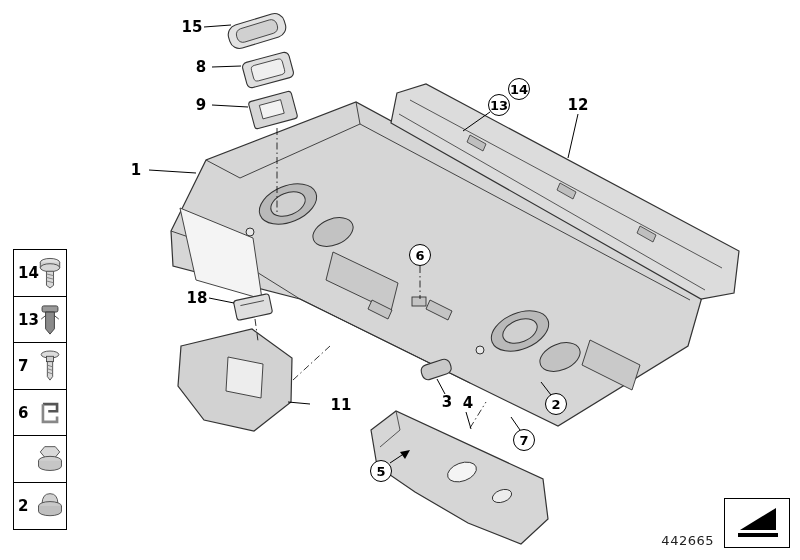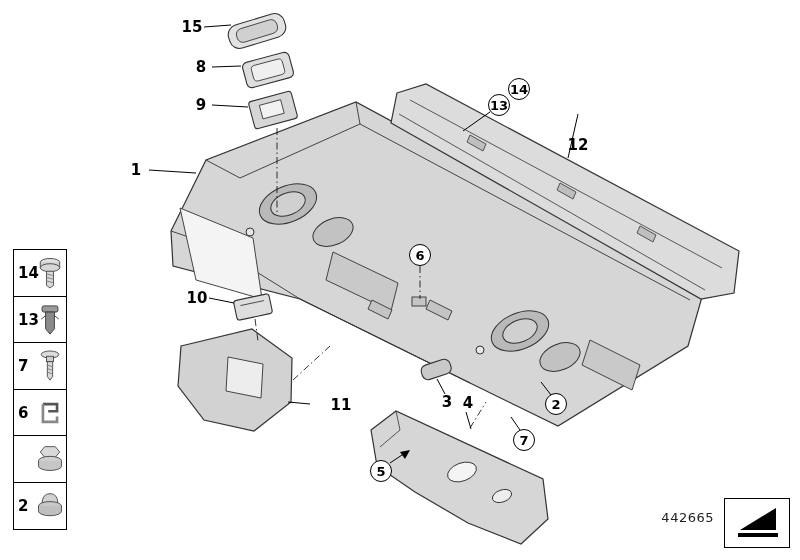--- a/index.html
+++ b/index.html
@@ -39,21 +39,21 @@
     border: 1.4px solid #000;
     margin-top: -1.4px;
     background: #fff;
     display: flex; align-items: center;
     padding: 2px 2px 2px 4px;
   }
   .legend-box:first-child { margin-top: 0; }
   .legend-num { font-weight: bold; font-size: 15px; width: 17px; flex: none; color:#000; }
   .legend-icon { flex: 1; display: flex; justify-content: center; align-items: center; }
   .docnum {
-    position: absolute; right: 86px; bottom: 35px;
+    position: absolute; right: 86px; bottom: 12px;
     font-size: 13px; color: #222; letter-spacing: .5px;
   }
   .dirbox {
     position: absolute; right: 10px; bottom: 12px;
     width: 66px; height: 50px;
     border: 1.5px solid #000; background: #fff;
     display: flex; align-items: center; justify-content: center;
   }
 </style>
 </head>
@@ -162,22 +162,22 @@
       <path d="M520,430 L511,417"></path>
       <path d="M390,463 L405,453"></path>
     </g>
     <polygon points="410,450 400,452 405,459" fill="#000"></polygon>
   </svg>
 
   <div class="lbl" style="left:192px; top:27px;">15</div>
   <div class="lbl" style="left:201px; top:67px;">8</div>
   <div class="lbl" style="left:201px; top:105px;">9</div>
   <div class="lbl" style="left:136px; top:170px;">1</div>
-  <div class="lbl" style="left:578px; top:105px;margin-top:40px;">12</div>
-  <div class="lbl" style="left:197px; top:298px;">10</div>
+  <div class="lbl" style="left:578px; top:105px;">12</div>
+  <div class="lbl" style="left:197px; top:298px;">18</div>
   <div class="lbl" style="left:322px; top:405px;margin-left:19px;">11</div>
   <div class="lbl" style="left:447px; top:402px;">3</div>
   <div class="lbl" style="left:468px; top:403px;">4</div>
 
   <div class="circ" style="left:519px; top:89px;">14</div>
   <div class="circ" style="left:499px; top:105px;">13</div>
   <div class="circ" style="left:420px; top:255px;">6</div>
   <div class="circ" style="left:556px; top:404px;">2</div>
   <div class="circ" style="left:524px; top:440px;">7</div>
   <div class="circ" style="left:381px; top:471px;">5</div>

